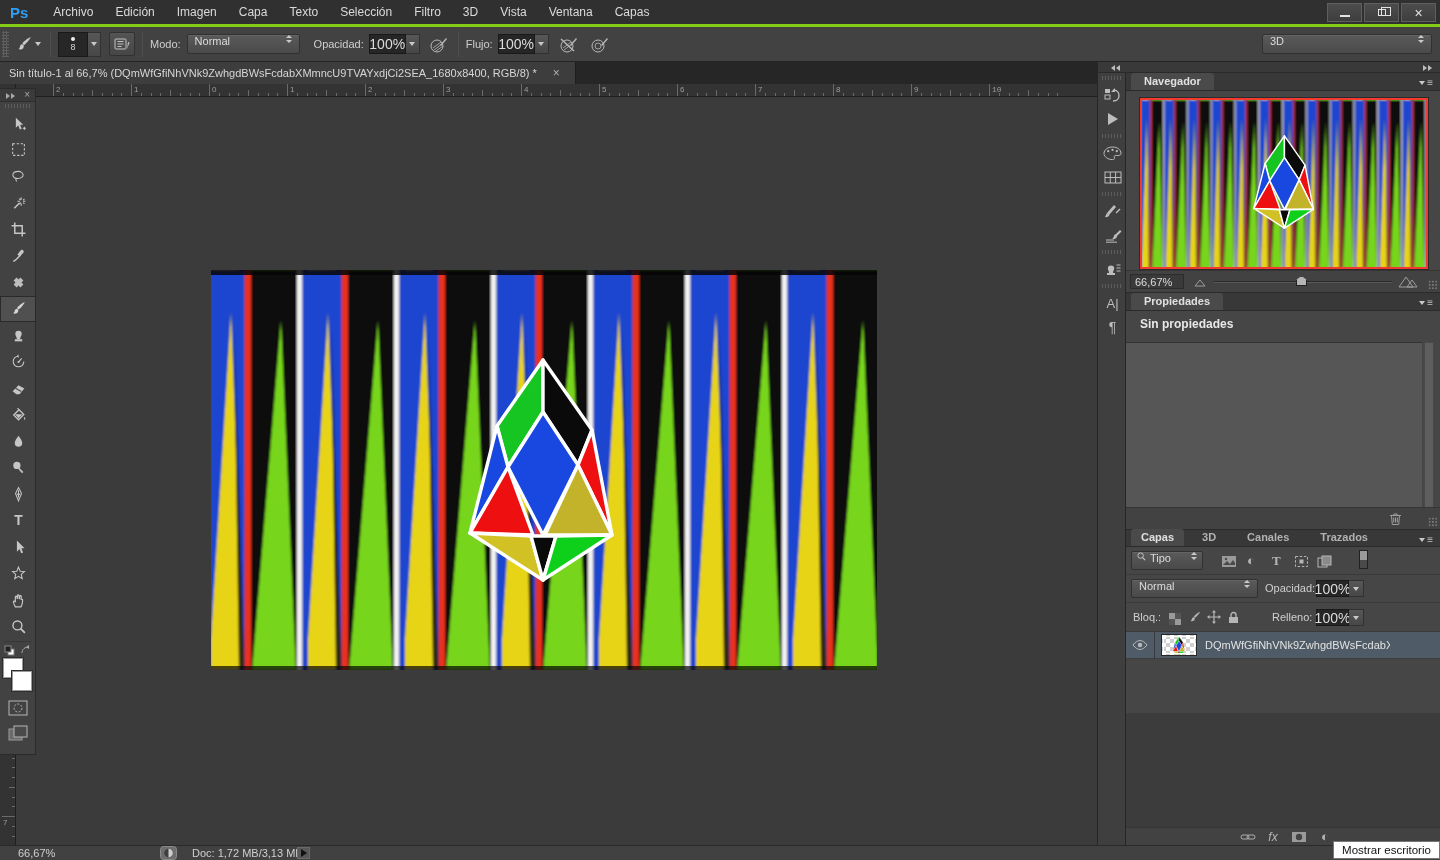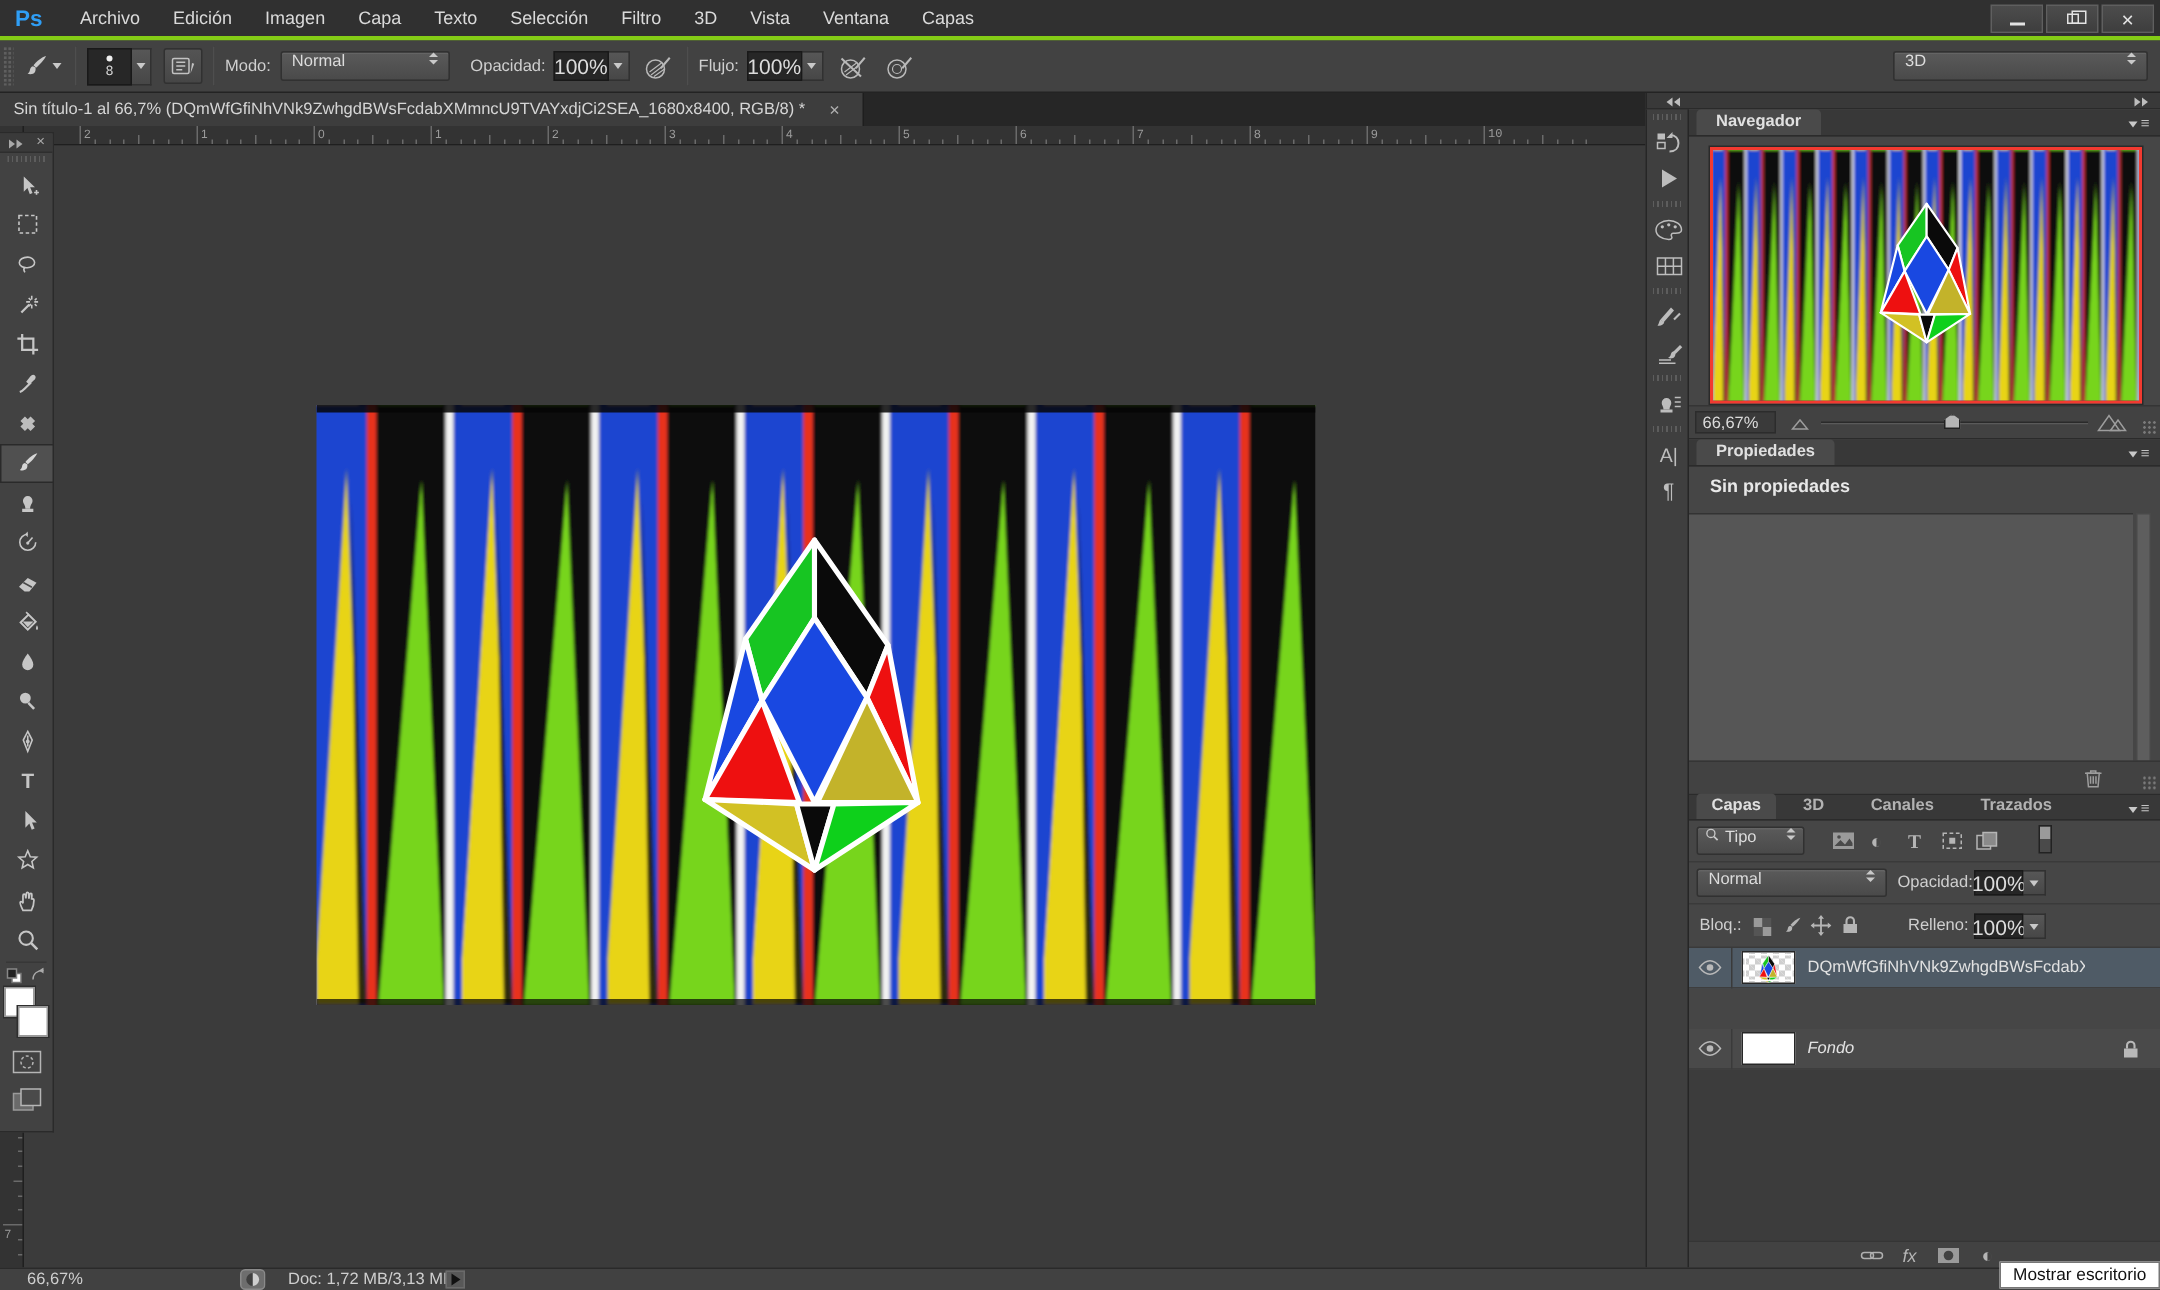--- a/index.html
+++ b/index.html
@@ -757,34 +757,20 @@
             </svg>
         </div>
         <div class="lthumb checker">
           <svg style="position:absolute;left:10px;top:1px" width="14" height="20" viewBox="250 82 164 236">
               <use href="#gem" stroke-width="8"></use>
             </svg>
           <div class="selbracket"></div>
         </div>
         <span class="lname">DQmWfGfiNhVNk9ZwhgdBWsFcdabXMmnc...</span>
       </div>
-      <div class="lrow" style="top:156px">
-        <div class="eyecell">
-          <svg width="16" height="10" viewBox="0 0 16 10">
-              <path d="M1 5c2.5-3.3 5-4.5 7-4.5S12.5 1.7 15 5c-2.5 3.3-5 4.5-7 4.5S3.5 8.3 1 5z" fill="none" stroke="#b9b9b9"></path>
-              <circle cx="8" cy="5" r="2.2" fill="#b9b9b9"></circle>
-            </svg>
-        </div>
-        <div class="lthumb" style="background:#ffffff"></div>
-        <span class="lname" style="font-style:italic">Fondo</span>
-        <span style="position:absolute;right:14px;top:7px"><svg width="11" height="13" viewBox="0 0 11 13">
-              <rect x="1" y="6" width="9" height="6" fill="#b9b9b9"></rect>
-              <path d="M3 6V4a2.5 2.5 0 015 0v2" fill="none" stroke="#b9b9b9" stroke-width="1.4"></path>
-            </svg></span>
-      </div>
       <div style="position:absolute;left:0;top:183px;width:314px;height:114px;background:#3c3c3c"></div>
       <div id="layersfooter">
         <span class="fico" style="margin-left:110px;width:24px">
             <svg width="16" height="8" viewBox="0 0 16 8">
               <rect x="1" y="2" width="8" height="4" rx="2" fill="none" stroke="#b0b0b0"></rect>
               <rect x="7" y="2" width="8" height="4" rx="2" fill="none" stroke="#b0b0b0"></rect>
             </svg>
           </span>
         <span class="fico" style="width:26px;font-size:12px;font-style:italic">fx</span>
         <span class="fico" style="width:26px">

